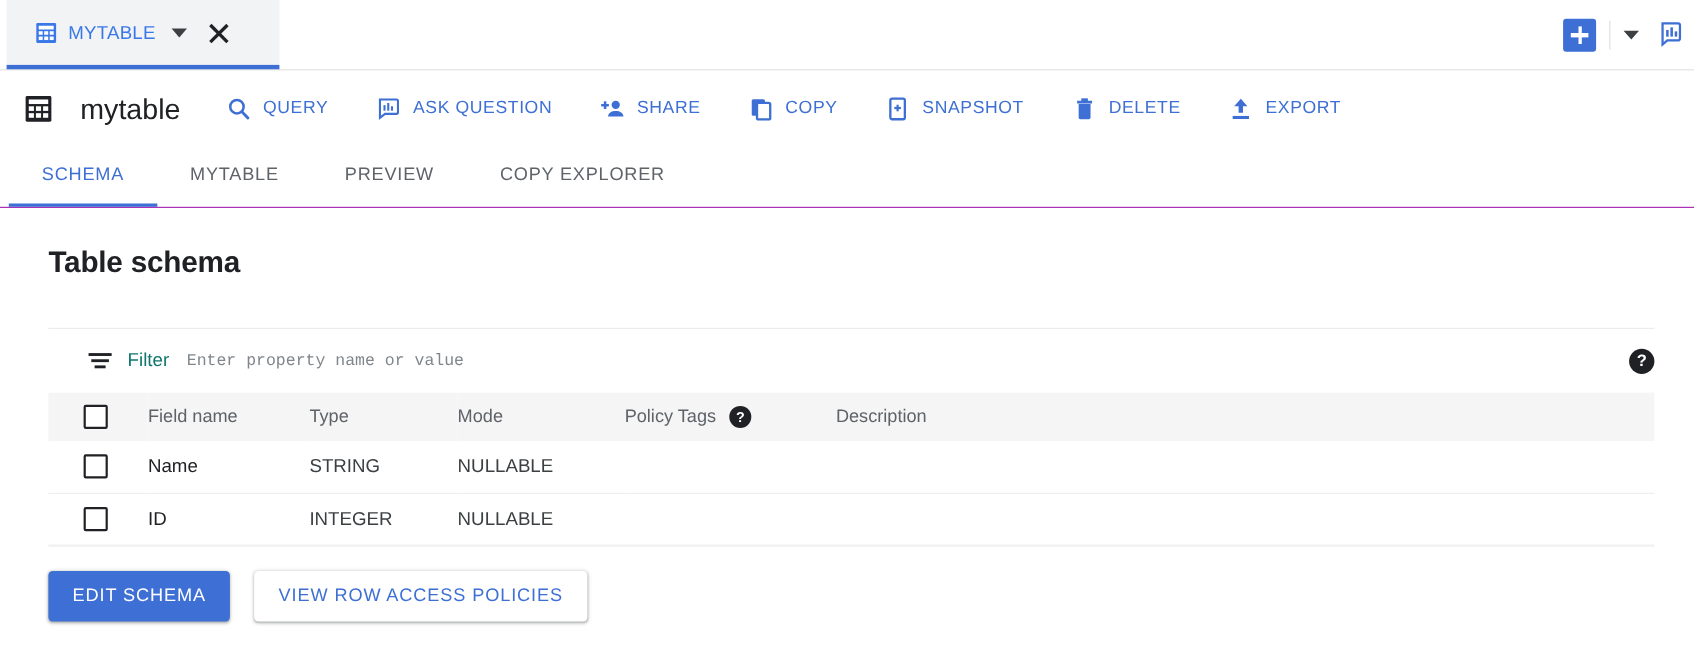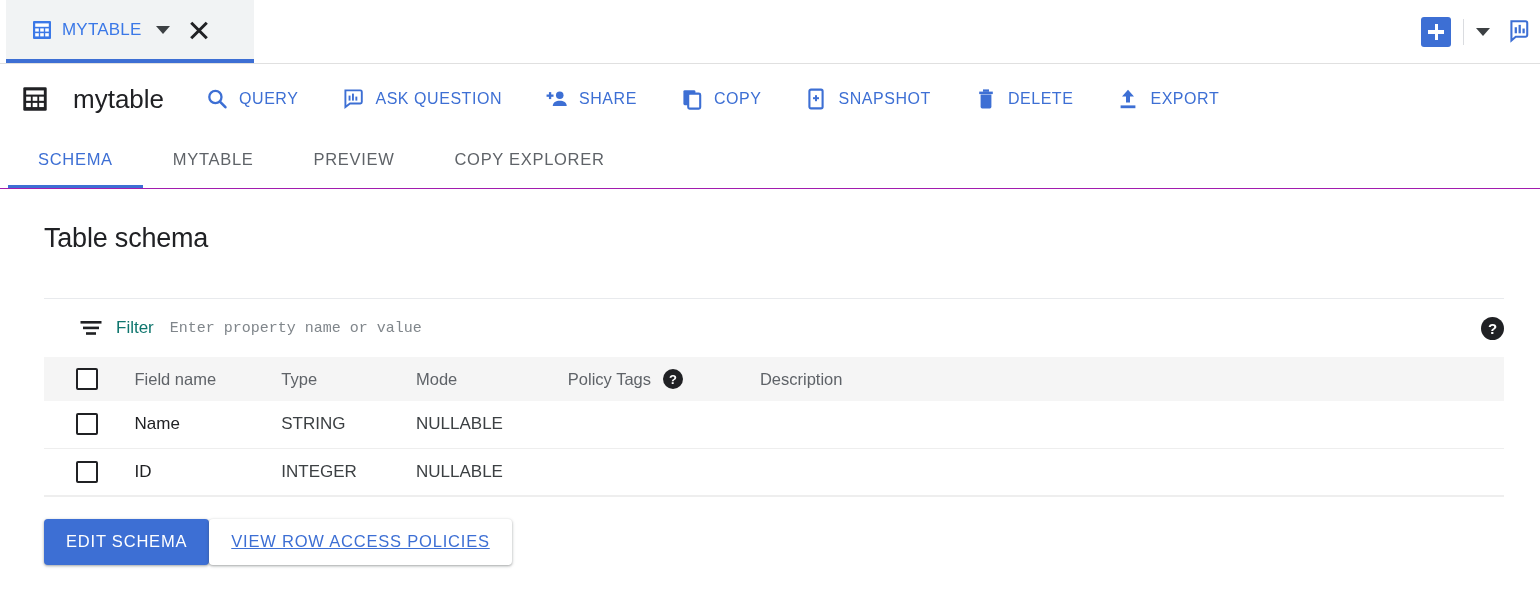--- a/index.html
+++ b/index.html
@@ -193,21 +193,21 @@
     font-weight: 500;
   }
 
   
   .content {
     padding: 0 36px 0 44px;
     background: #ffffff;
   }
   .page-title {
     font-size: 27px;
-    font-weight: normal;
+    font-weight: bold;
     color: #202124;
     margin: 34px 0 0 0;
     letter-spacing: -0.2px;
   }
   .filter-rule {
     height: 1px;
     background: #e8eaed;
     margin-top: 44px;
   }
   .filter-row {
@@ -313,20 +313,21 @@
     width: 1460px;
     height: 1px;
     background: #eeeeee;
   }
 
   
   .btn-row {
     display: flex;
     align-items: center;
     margin-top: 22px;
+    gap: 22px;
   }
   .btn {
     font-family: "Liberation Sans", sans-serif;
     font-size: 16.5px;
     letter-spacing: .8px;
     border-radius: 4px;
     cursor: pointer;
     border: none;
     box-sizing: border-box;
     height: 46px;
@@ -339,21 +340,20 @@
     background: #3d6fd4;
     color: #ffffff;
     font-weight: 500;
     box-shadow: 0 1px 2px rgba(60,64,67,.3), 0 1px 3px 1px rgba(60,64,67,.15);
   }
   .btn-secondary {
     background: #ffffff;
     color: #3d6fd4;
     font-weight: 500;
     box-shadow: 0 1px 2px rgba(60,64,67,.3), 0 1px 3px 1px rgba(60,64,67,.15);
-    text-decoration: underline;
   }
 </style>
 </head>
 <body>
 
 <div class="app">
 
   <div class="tabstrip">
 
     <div class="tab">

